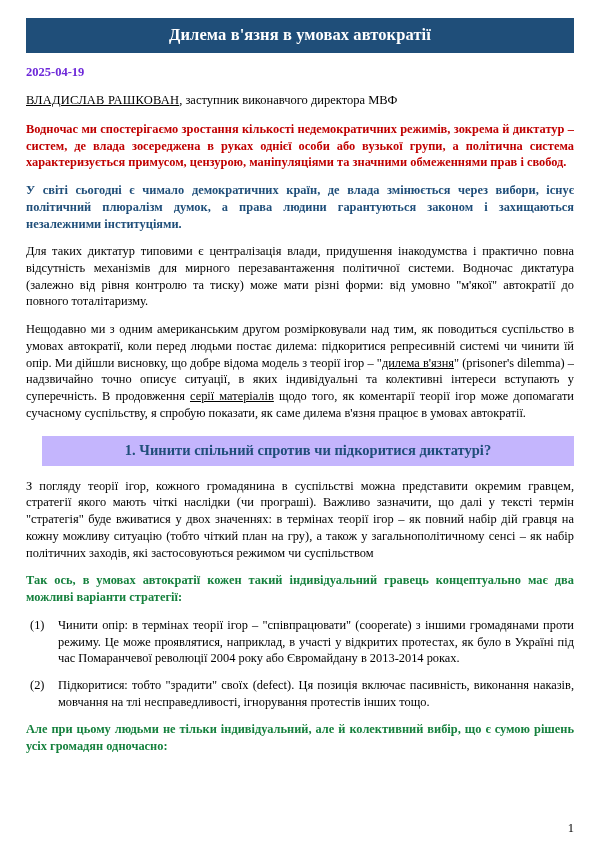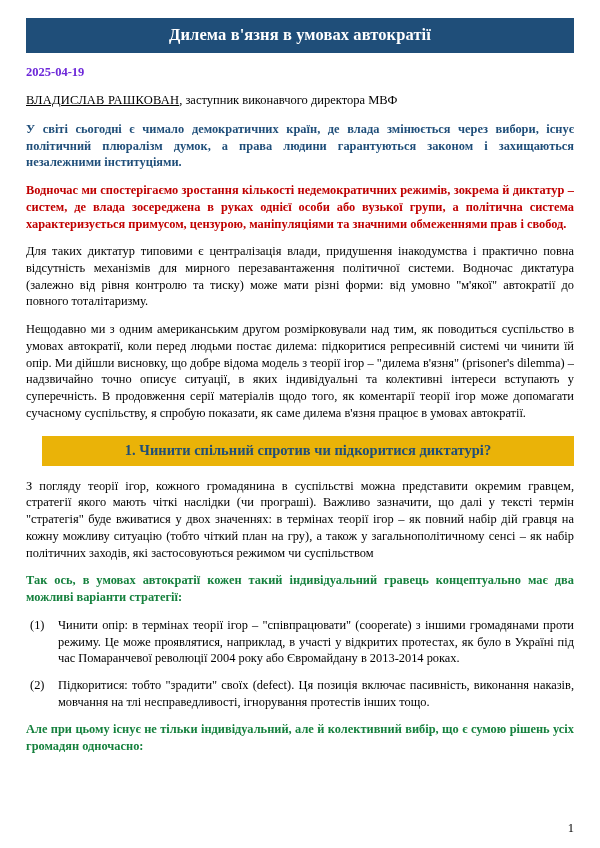--- a/index.html
+++ b/index.html
@@ -61,23 +61,24 @@
   }
   p.bold-red {
     font-weight: bold;
     color: #c00000;
   }
   p.bold-dark {
     font-weight: bold;
     color: #15803d;
   }
   .u {
+    text-decoration: underline;
   }
   .section-head {
-    background: #eab308;
+    background: #c4b5fd;
     color: #1f4e79;
     font-weight: bold;
     font-size: 14.5px;
     text-align: center;
     padding: 6px 4px 7px 4px;
     margin: 14px 0 12px 16px;
   }
   ol.numlist {
     margin: 0 0 11px 0;
     padding: 0;
@@ -109,23 +110,23 @@
 <div class="page">
 
   <div class="title-bar">Дилема в'язня в умовах автократії</div>
 
   <div class="date">2025-04-19</div>
 
   <div class="byline">
     <span class="name">ВЛАДИСЛАВ РАШКОВАН</span><span>, заступник виконавчого директора МВФ</span>
   </div>
 
+  <p class="body bold-red">Водночас ми спостерігаємо зростання кількості недемократичних режимів, зокрема й диктатур – систем, де влада зосереджена в руках однієї особи або вузької групи, а політична система характеризується примусом, цензурою, маніпуляціями та значними обмеженнями прав і свобод.</p>
+
   <p class="body bold-blue">У світі сьогодні є чимало демократичних країн, де влада змінюється через вибори, існує політичний плюралізм думок, а права людини гарантуються законом і захищаються незалежними інституціями.</p>
-
-  <p class="body bold-red">Водночас ми спостерігаємо зростання кількості недемократичних режимів, зокрема й диктатур – систем, де влада зосереджена в руках однієї особи або вузької групи, а політична система характеризується примусом, цензурою, маніпуляціями та значними обмеженнями прав і свобод.</p>
 
   <p class="body">Для таких диктатур типовими є централізація влади, придушення інакодумства і практично повна відсутність механізмів для мирного перезавантаження політичної системи. Водночас диктатура (залежно від рівня контролю та тиску) може мати різні форми: від умовно "м'якої" автократії до повного тоталітаризму.</p>
 
   <p class="body"><span>Нещодавно ми з одним американським другом розмірковували над тим, як поводиться суспільство в умовах автократії, коли перед людьми постає дилема: підкоритися репресивній системі чи чинити їй опір. Ми дійшли висновку, що добре відома модель з теорії ігор – </span>"<span class="u">дилема в'язня</span><span>" (prisoner's dilemma) – надзвичайно точно описує ситуації, в яких індивідуальні та колективні інтереси вступають у суперечність. В продовження </span><span class="u">серії матеріалів</span><span> щодо того, як коментарії теорії ігор може допомагати сучасному суспільству, я спробую показати, як саме дилема в'язня працює в умовах автократії.</span></p>
 
   <div class="section-head">1. Чинити спільний спротив чи підкоритися диктатурі?</div>
 
   <p class="body">З погляду теорії ігор, кожного громадянина в суспільстві можна представити окремим гравцем, стратегії якого мають чіткі наслідки (чи програші). Важливо зазначити, що далі у тексті термін "стратегія" буде вживатися у двох значеннях: в термінах теорії ігор – як повний набір дій гравця на кожну можливу ситуацію (тобто чіткий план на гру), а також у загальнополітичному сенсі – як набір політичних заходів, які застосовуються режимом чи суспільством</p>
 
   <p class="body bold-dark">Так ось, в умовах автократії кожен такий індивідуальний гравець концептуально має два можливі варіанти стратегії:</p>
@@ -134,17 +135,17 @@
     <li>
       <span class="marker">(1)</span>
       <span>Чинити опір: в термінах теорії ігор – "співпрацювати" (cooperate) з іншими громадянами проти режиму. Це може проявлятися, наприклад, в участі у відкритих протестах, як було в Україні під час Помаранчевої революції 2004 року або Євромайдану в 2013-2014 роках.</span>
     </li>
     <li>
       <span class="marker">(2)</span>
       <span>Підкоритися: тобто "зрадити" своїх (defect). Ця позиція включає пасивність, виконання наказів, мовчання на тлі несправедливості, ігнорування протестів інших тощо.</span>
     </li>
   </ol>
 
-  <p class="body bold-dark">Але при цьому існує не тільки індивідуальний, але й колективний вибір, що є сумою рішень усіх громадян одночасно:</p>
+  <p class="body bold-dark">Але при цьому людьми не тільки індивідуальний, але й колективний вибір, що є сумою рішень усіх громадян одночасно:</p>
 
   <div class="page-number">1</div>
 
 </div>
 
 </body></html>

